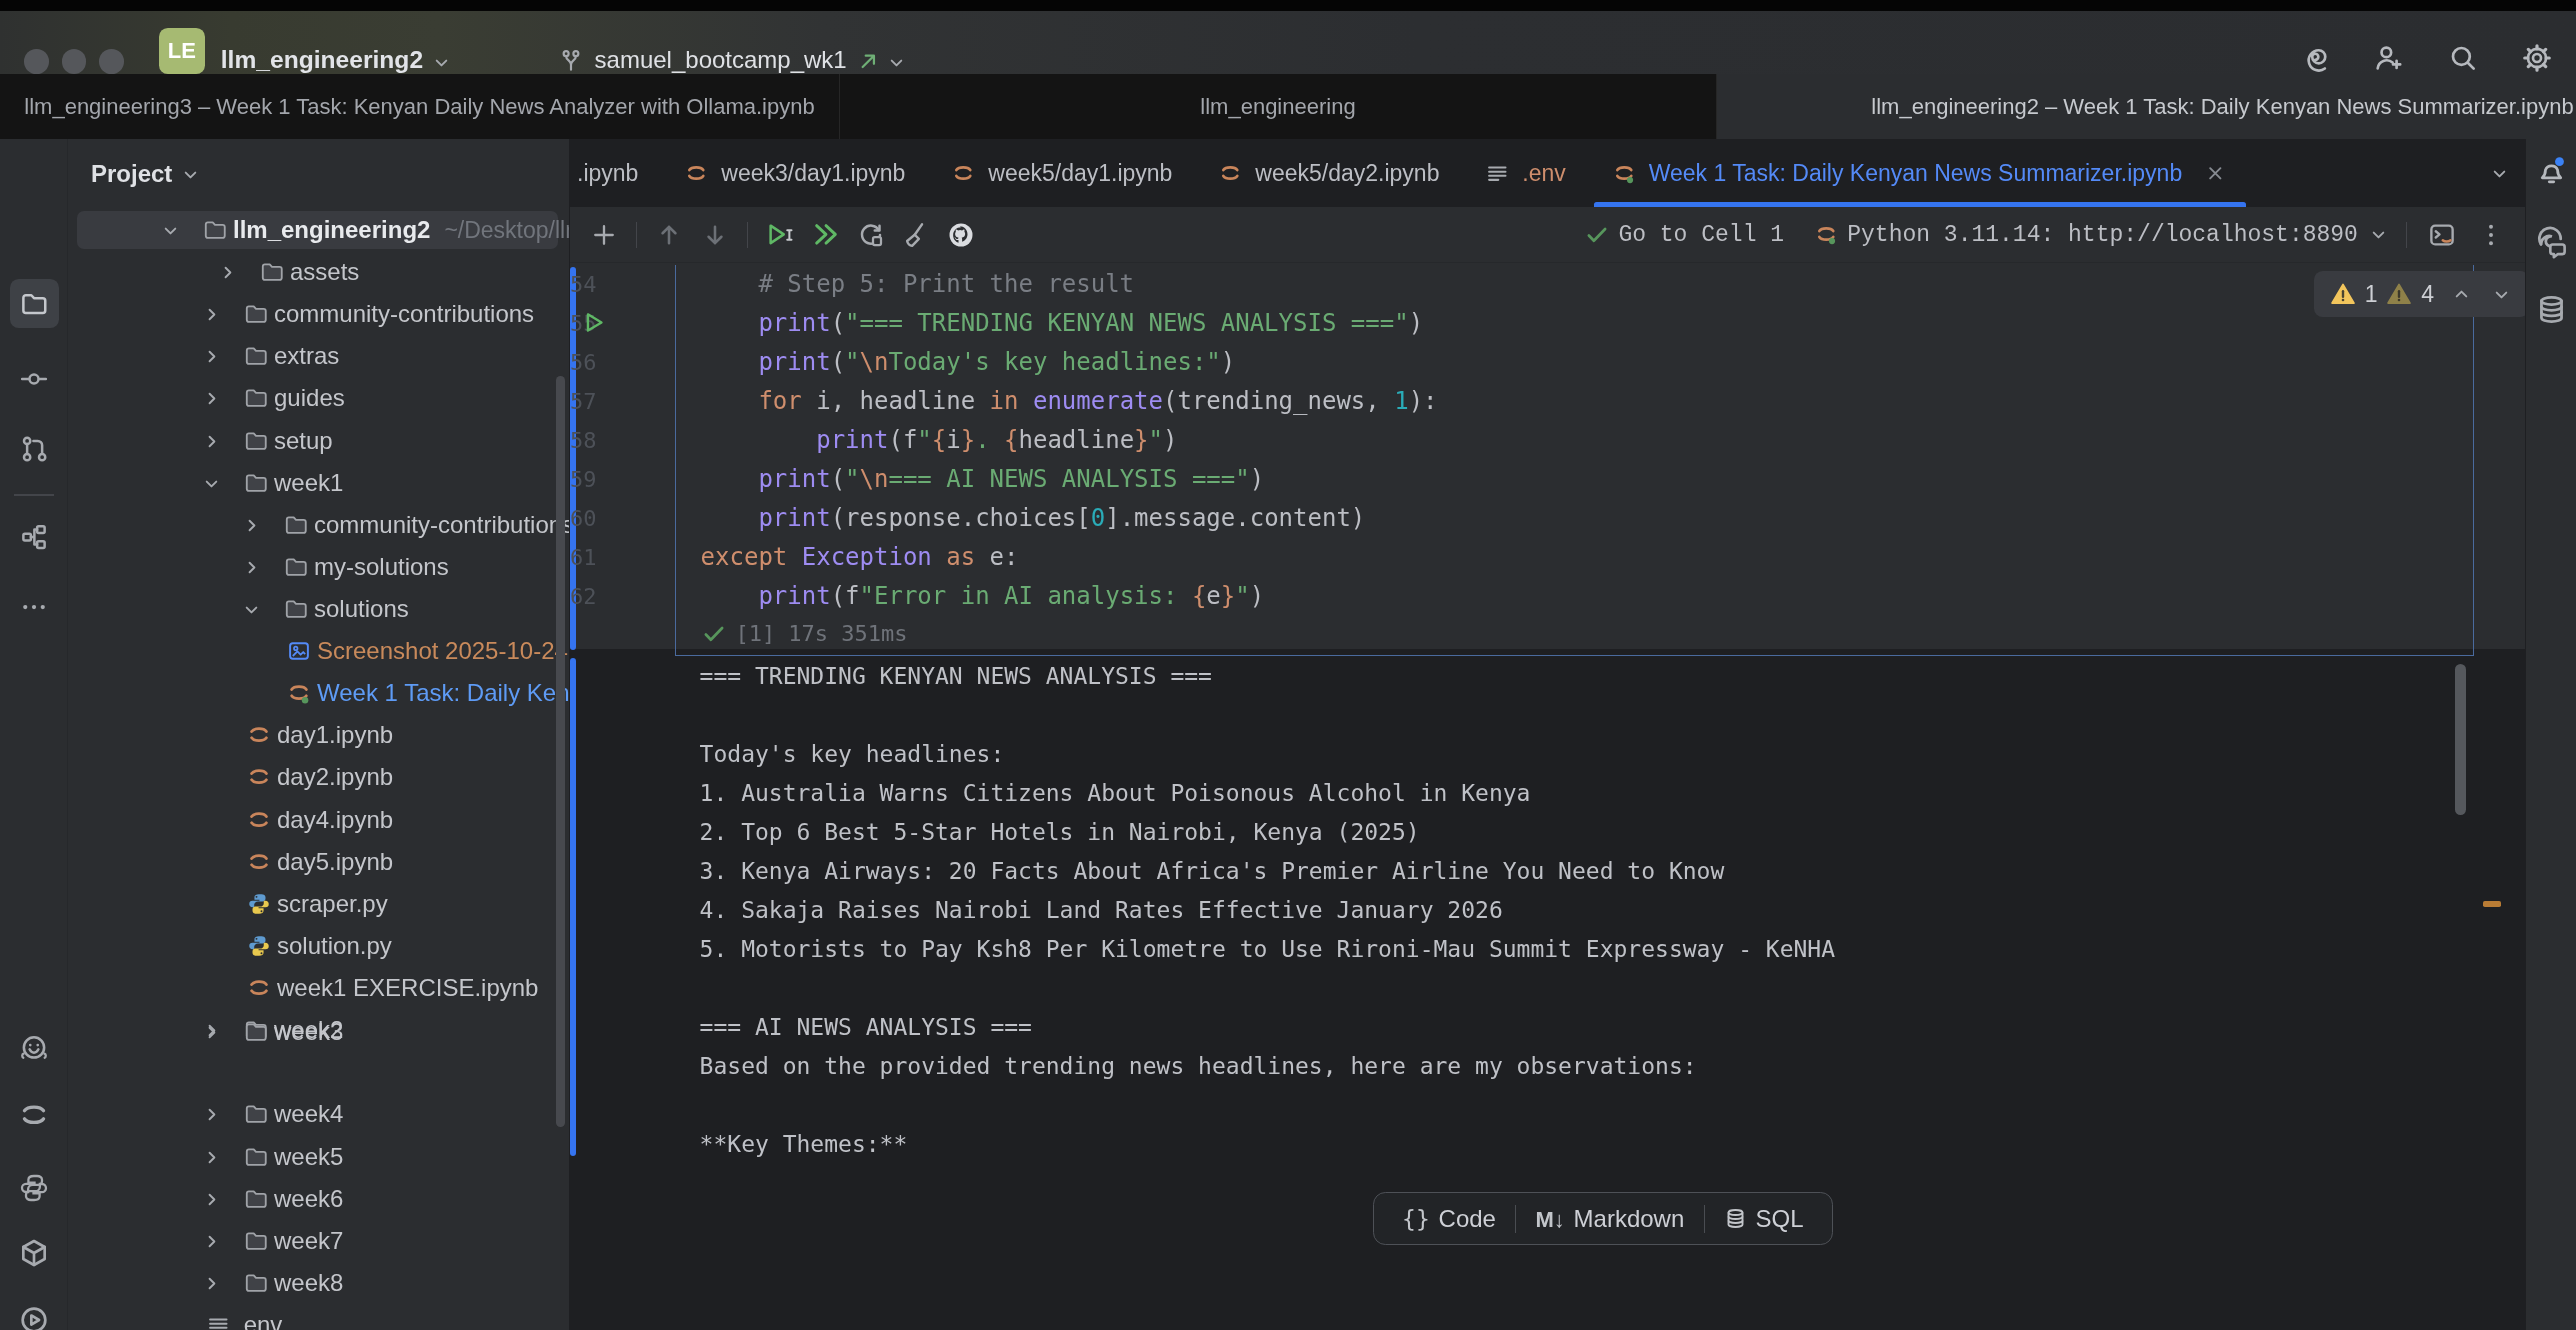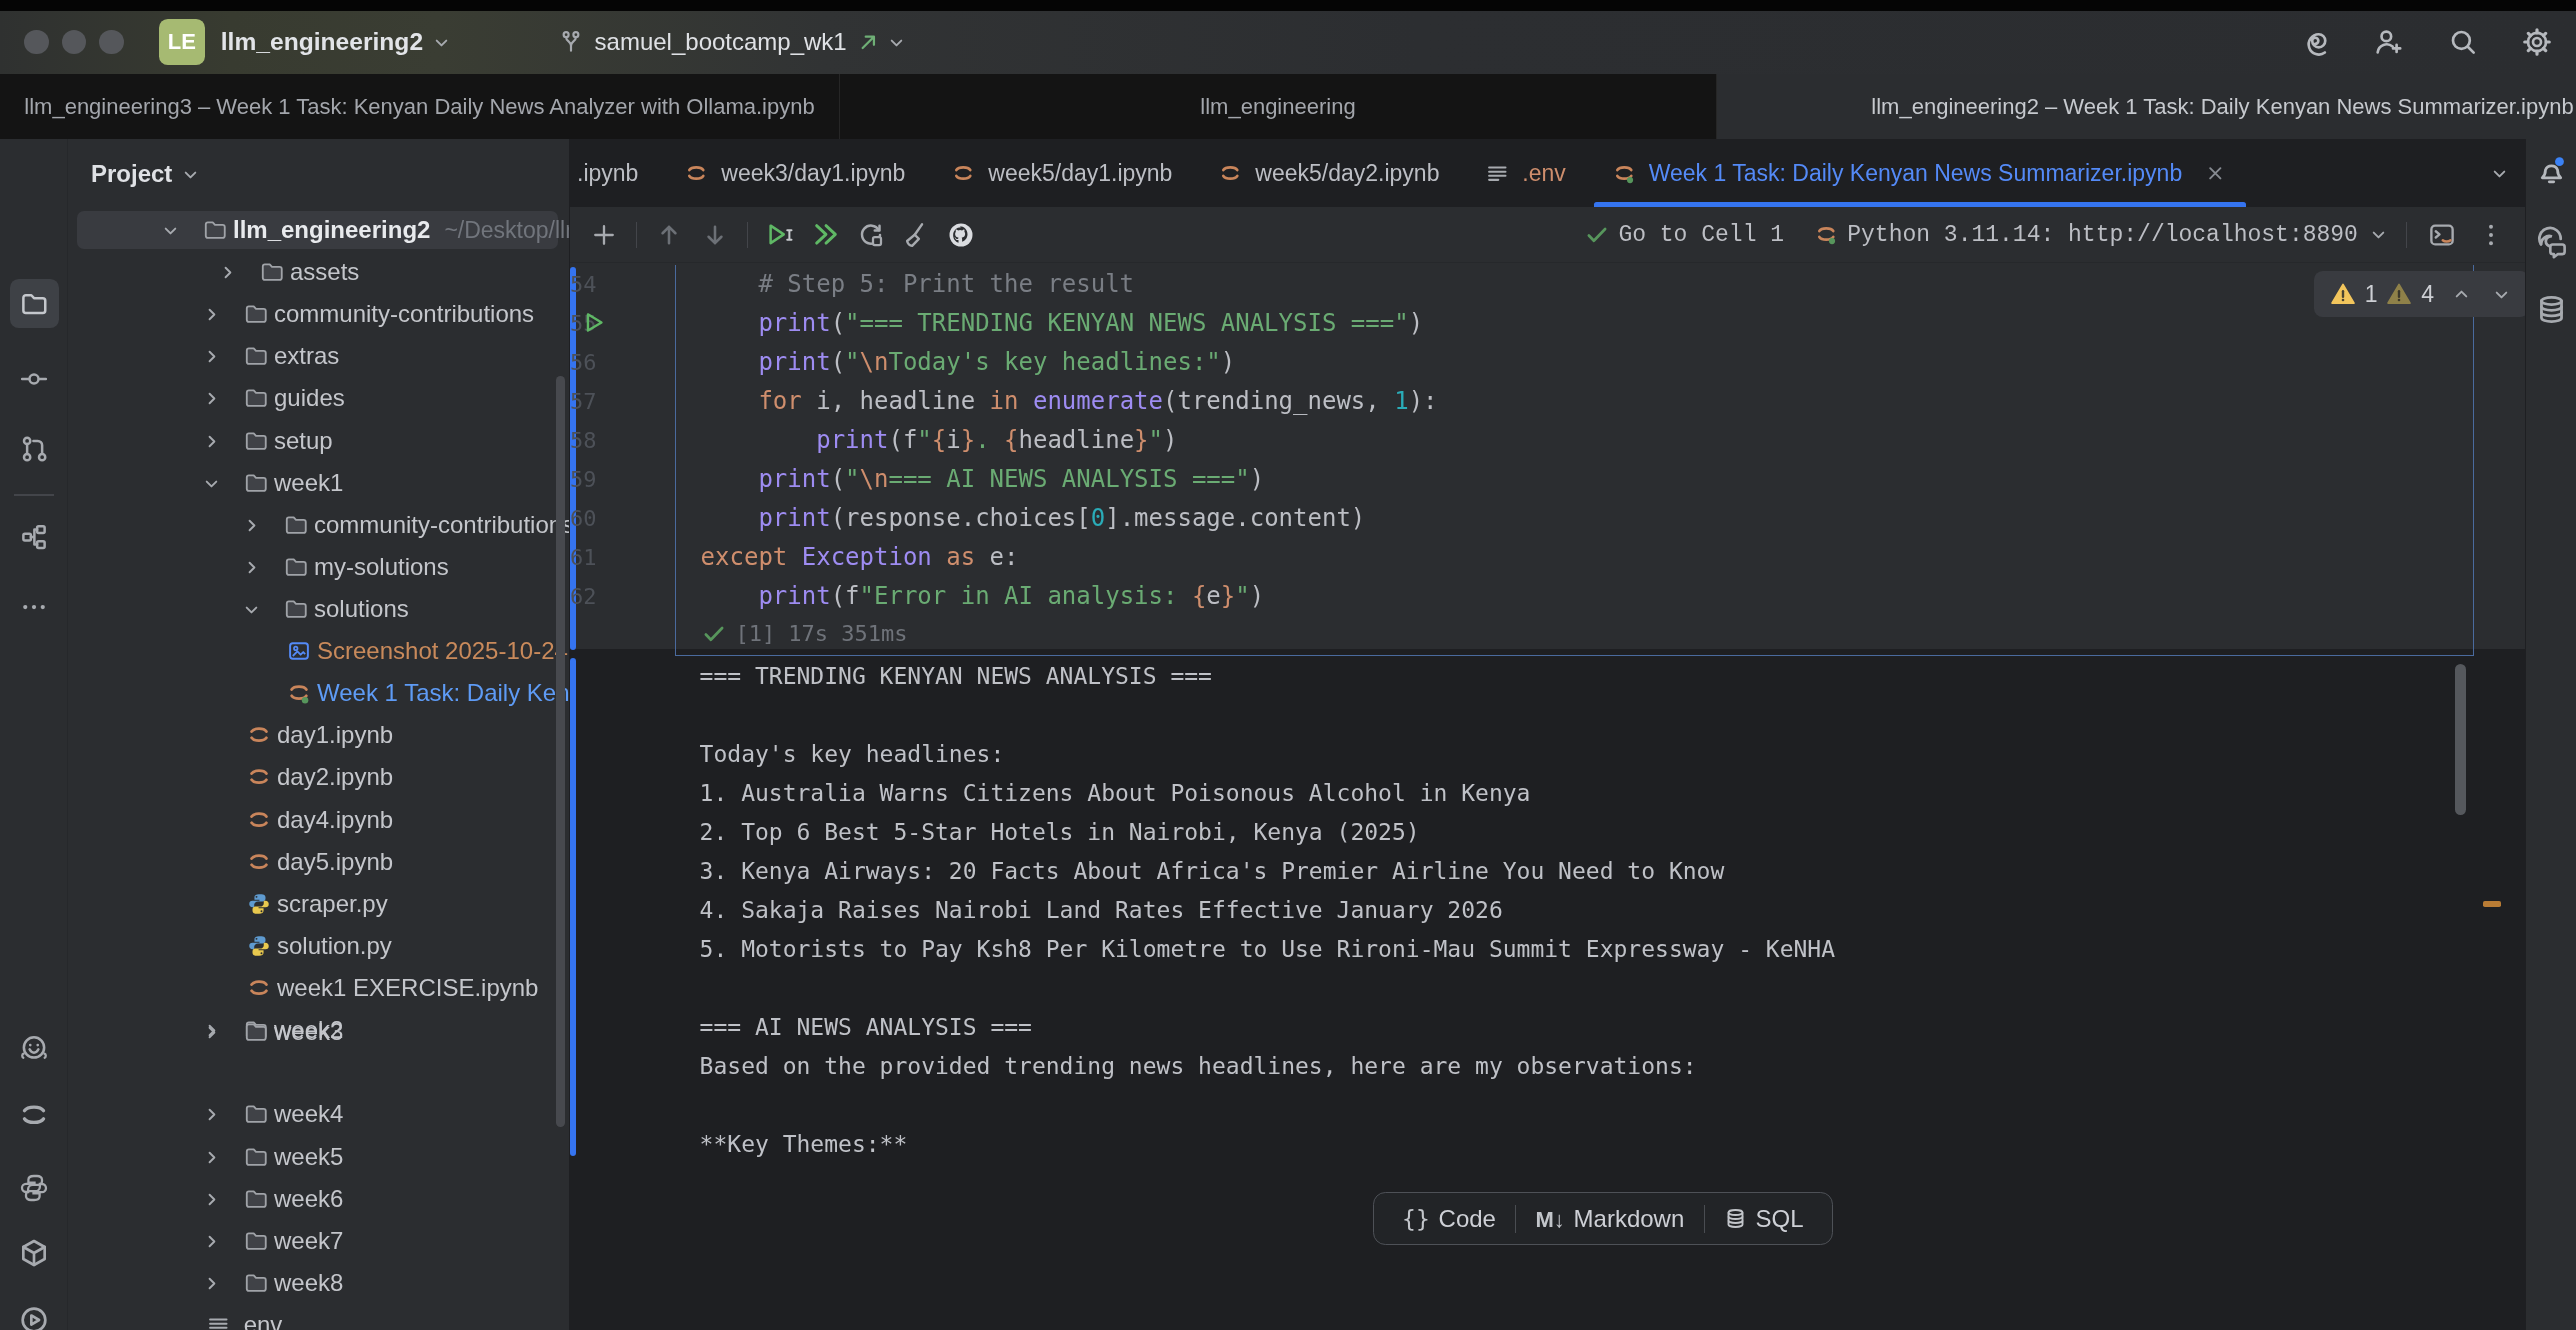--- a/index.html
+++ b/index.html
@@ -1,19 +1,19 @@
 <!DOCTYPE html>
 <html style="font-size:14px"><head>
 <meta charset="utf-8">
 <style>
   html,body{margin:0;padding:0;background:#1E1F22;overflow:hidden;}
   #app{position:relative;width:2576px;height:1330px;font-family:"Liberation Sans",sans-serif;
        color:#BCBEC4;-webkit-font-smoothing:antialiased;}
   .abs{position:absolute;}
-  .flex{display:flex;align-items:center;}
+  .flex{display:flex;align-items:flex-end;}
   .ic{display:inline-flex;align-items:center;justify-content:center;line-height:0;}
   .ic svg{display:block;}
 
   
   #menustrip{left:0;top:0;width:2576px;height:10.5px;background:#050505;}
 
   
   #titlebar{left:0;top:10.5px;width:2576px;height:63px;
     background:linear-gradient(90deg,#2F3130 0%,#383B30 9%,#3A3D33 17%,#313334 32%,#2C2E31 55%,#2B2D30 100%);}
   .dot{width:24.6px;height:24.6px;border-radius:50%;background:#55575B;display:inline-block;}

